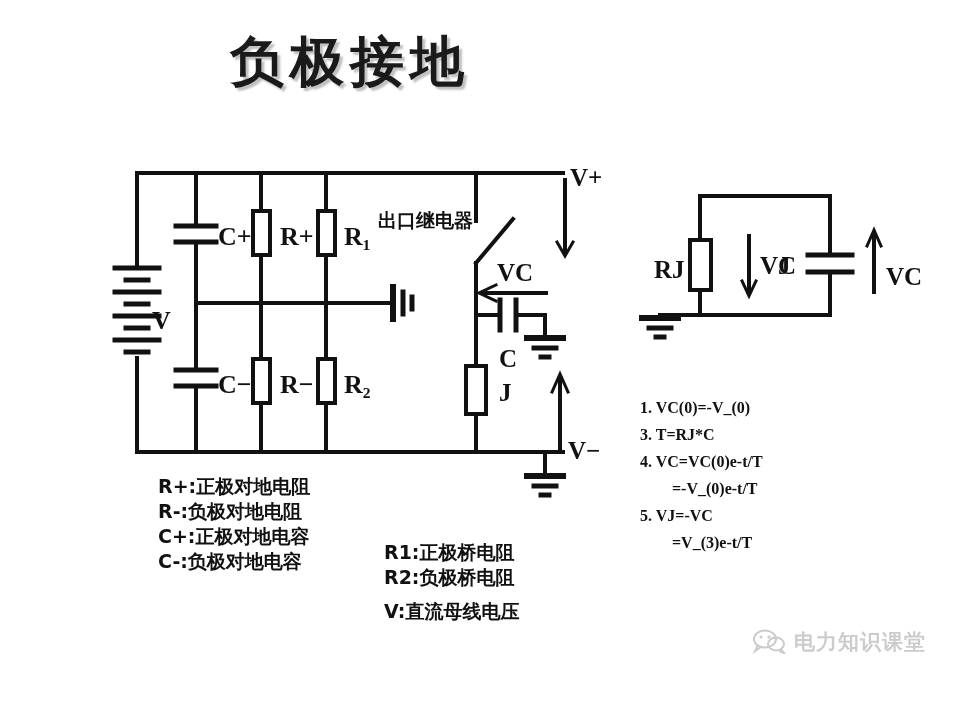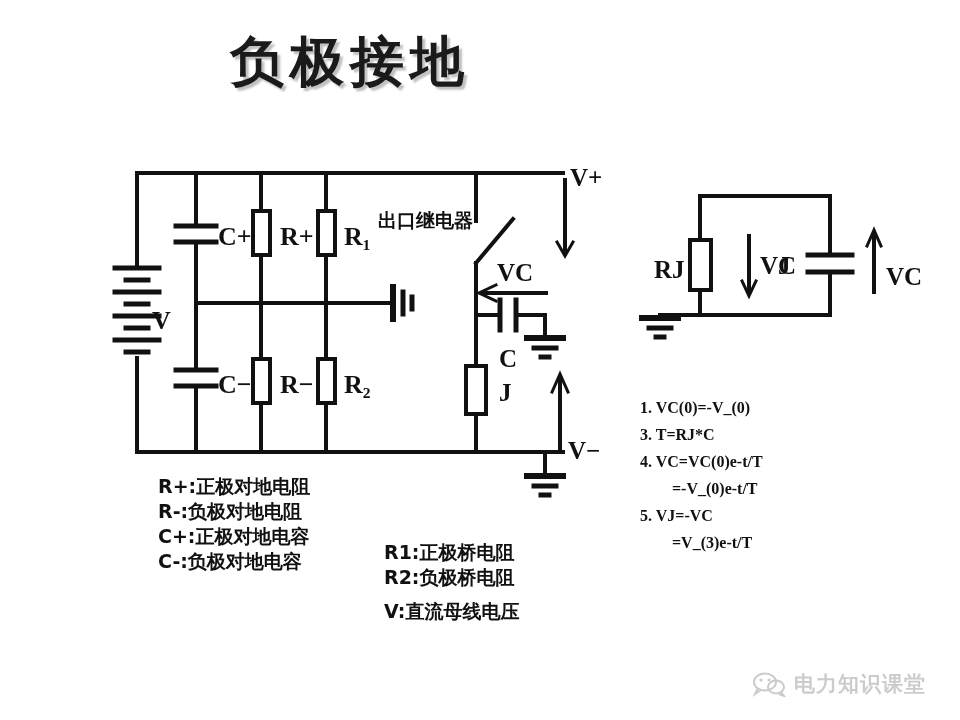--- a/index.html
+++ b/index.html
@@ -65,23 +65,23 @@
     font-size: 16px;
     font-weight: 700;
     color: #111111;
     line-height: 27px;
     white-space: nowrap;
   }
   #equations .eq-cont { padding-left: 32px; }
   #watermark {
     position: absolute;
     left: 752px;
-    top: 670px;
+    top: 628px;
     display: flex;
-    align-items: center;
+    align-items: flex-start;
     gap: 8px;
     opacity: 0.30;
   }
   #watermark .wm-text {
     font-family: "DejaVu Sans", "Liberation Sans", sans-serif;
     font-size: 21px;
     font-weight: 700;
     color: #555555;
     letter-spacing: 1px;
   }

